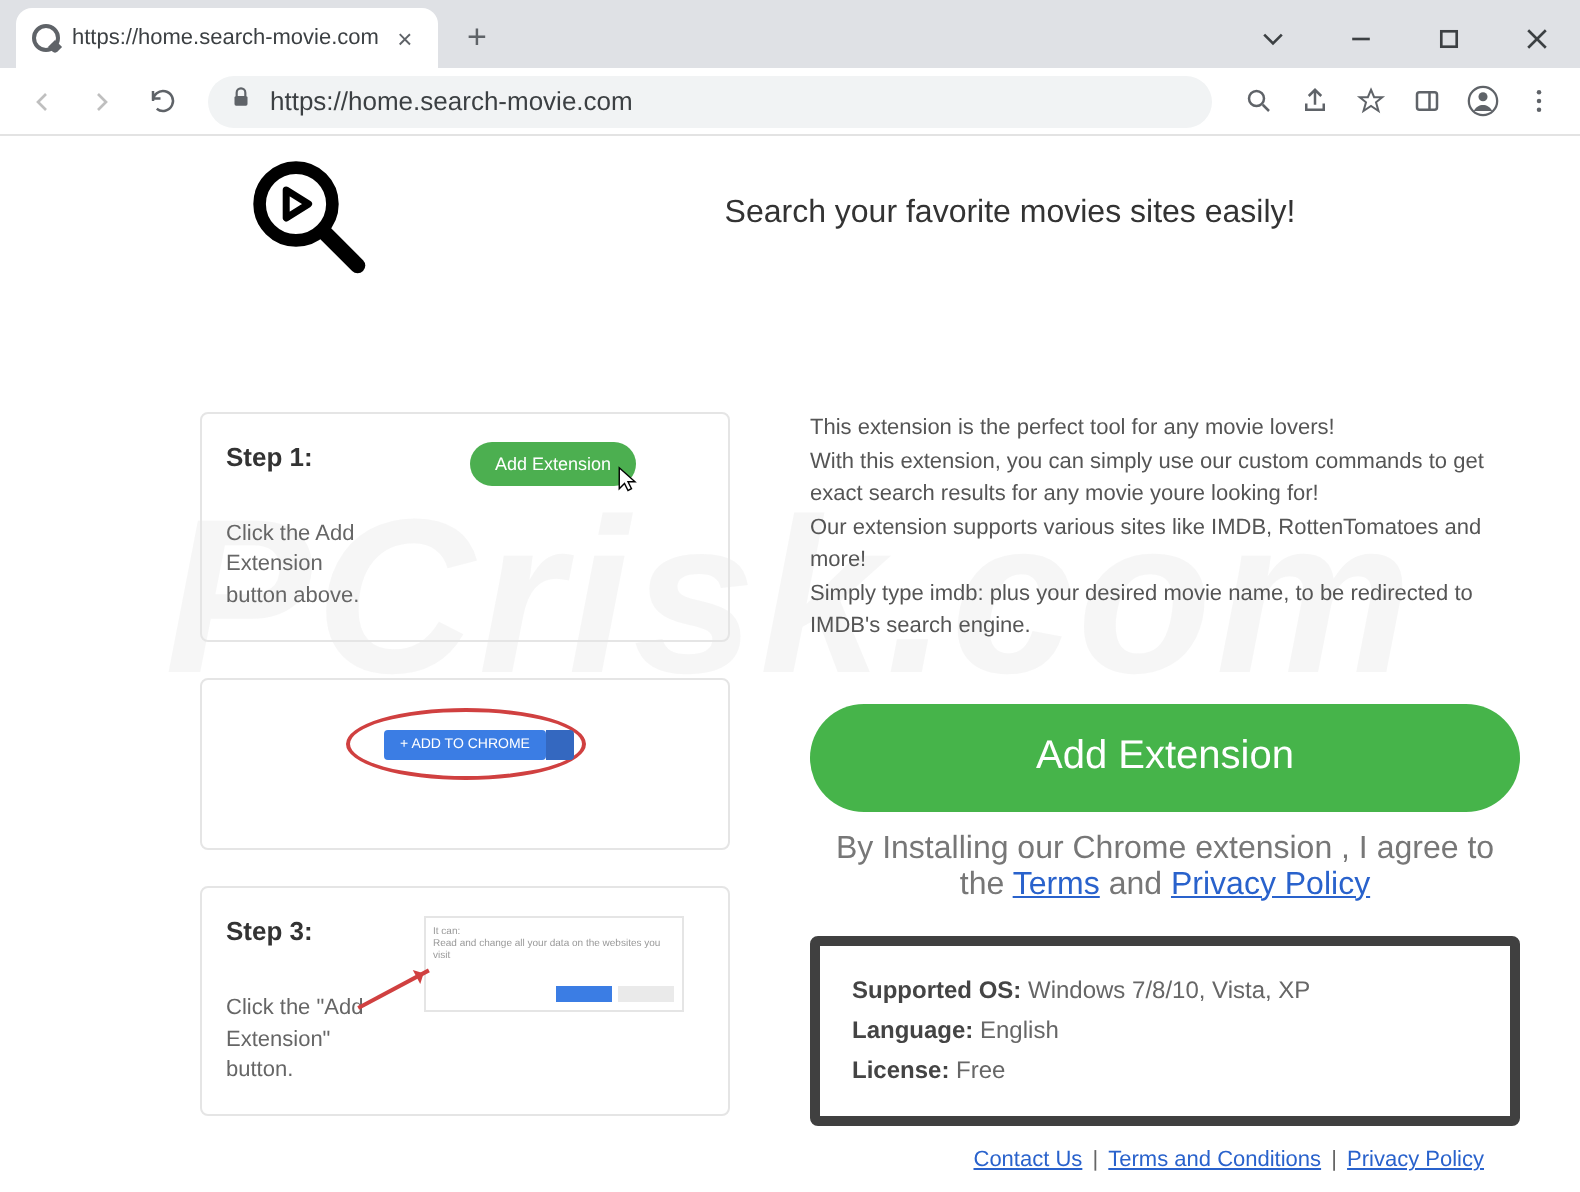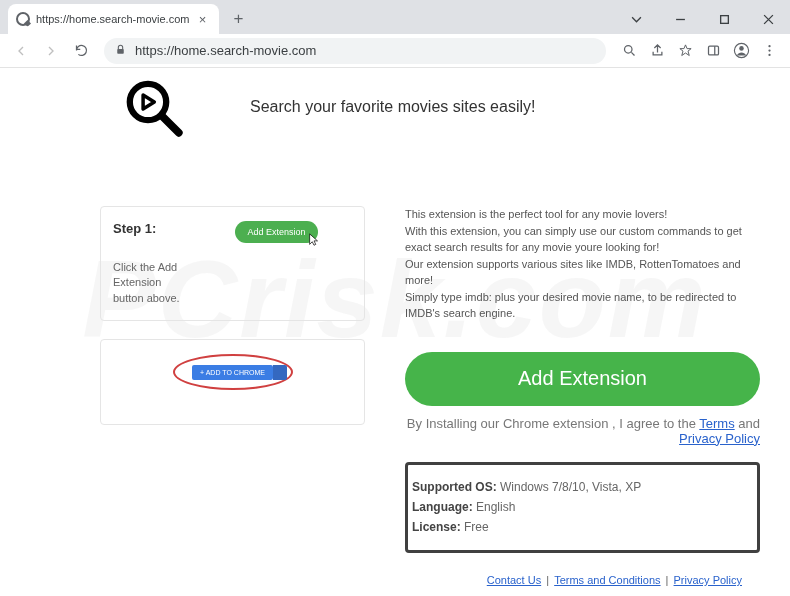--- a/index.html
+++ b/index.html
@@ -23,21 +23,21 @@
 .addrbar { height: 34px; background: #fff; border-bottom: 1px solid #e3e3e3; display: flex; align-items: center; padding: 0 8px; gap: 4px; }
 .navbtn { width: 26px; height: 26px; display: flex; align-items: center; justify-content: center; color: #5f6368; border-radius: 50%; }
 .navbtn.dis { color: #bfbfbf; }
 .urlbox { flex: 1; height: 26px; background: #f1f3f4; border-radius: 13px; display: flex; align-items: center; padap: 0 10px; padding: 0 10px; gap: 8px; margin: 0 6px; }
 .urlbox input { border: none; background: transparent; outline: none; font-size: 13px; color: #3c4043; flex: 1; pointer-events: none; }
 .lock { color: #5f6368; }
 .rbtns { display: flex; gap: 2px; }
 
 .page { padding: 10px 30px 0 100px; position: relative; z-index: 1; }
 .logo { position: absolute; left: 120px; top: 6px; }
-.headline { text-align: left; font-size: 16px; color: #333; margin-left: 150px; padding-top: 20px; font-weight: 400; }
+.headline { text-align: center; font-size: 16px; color: #333; margin-left: 150px; padding-top: 20px; font-weight: 400; }
 
 .columns { display: flex; gap: 40px; margin-top: 90px; }
 .left { width: 265px; display: flex; flex-direction: column; gap: 18px; }
 .card { border: 1px solid #e5e5e5; border-radius: 4px; padding: 14px 12px; display: flex; gap: 10px; align-items: flex-start; min-height: 86px; }
 .card-txt { width: 78px; flex-shrink: 0; }
 .card-txt h4 { font-size: 13px; color: #333; margin-bottom: 6px; }
 .card-txt p { font-size: 11px; color: #666; line-height: 1.4; margin-top: 24px; }
 .card-img { flex: 1; display: flex; align-items: center; justify-content: center; }
 
 .pill-green { background: #4caf50; color: #fff; border-radius: 14px; font-size: 9px; padding: 6px 12px; display: inline-block; position: relative; }
@@ -52,23 +52,23 @@
 .dialog-mock .dtext { font-size: 5px; color: #999; }
 .dialog-mock .dbtns { position: absolute; bottom: 4px; right: 4px; display: flex; gap: 3px; }
 .dialog-mock .dbtn { width: 28px; height: 8px; background: #eaeaea; font-size: 5px; }
 .dialog-mock .dbtn.pri { background: #3b7de4; }
 .arrow-red { position: absolute; left: -22px; bottom: 2px; width: 40px; height: 1.5px; background: #d04040; transform: rotate(-28deg); transform-origin: left; }
 .arrow-red::after { content: ''; position: absolute; right: -1px; top: -3px; border: 4px solid transparent; border-left-color: #d04040; }
 
 .right { flex: 1; }
 .para { font-size: 11px; color: #555; text-align: left; line-height: 1.5; margin-bottom: 30px; }
 .big-btn { background: #46b44a; color: #fff; font-size: 20px; border-radius: 28px; height: 54px; display: flex; align-items: center; justify-content: center; cursor: pointer; margin-bottom: 10px; }
-.agree { font-size: 13px; color: #777; text-align: right; margin-bottom: 16px; }
+.agree { font-size: 16px; color: #777; text-align: center; margin-bottom: 16px; }
 .agree a { color: #2962cc; text-decoration: underline; }
-.infobox { border: 3px solid #404040; border-radius: 4px; padding: 12px 4px; font-size: 12px; color: #666; line-height: 1.7; }
+.infobox { border: 5px solid #404040; border-radius: 4px; padding: 12px 16px; font-size: 12px; color: #666; line-height: 1.7; }
 .infobox b { color: #444; font-weight: 600; }
 
 .footer { position: absolute; bottom: 10px; right: 46px; font-size: 11px; z-index: 2; }
 .footer a { color: #2962cc; text-decoration: underline; margin: 0 2px; }
 .footer span { color: #666; }
 </style>
 </head>
 <body>
 
 <div class="watermark">
@@ -201,20 +201,36 @@
       <div class="card">
         <div class="card-img">
           <div class="bluebox">
             <div class="circle-red">
               <span class="chrome-btn">+  ADD TO CHROME</span>
             </div>
           </div>
         </div>
       </div>
 
+      <div class="card">
+        <div class="card-txt">
+          <h4>Step 3:</h4>
+          <p>Click the "Add Extension" button.</p>
+        </div>
+        <div class="card-img" style="position:relative">
+          <div class="dialog-mock">
+            <div class="dtext">It can:<br>Read and change all your data on the websites you visit</div>
+            <div class="dbtns">
+                <div class="dbtn pri"></div>
+                <div class="dbtn"></div>
+              </div>
+          </div>
+          <div class="arrow-red"></div>
+        </div>
+      </div>
     </div>
 
     <div class="right">
       <div class="para" style="white-space:pre-line">This extension is the perfect tool for any movie lovers!
 With this extension, you can simply use our custom commands to get exact search results for any movie youre looking for!
 Our extension supports various sites like IMDB, RottenTomatoes and more!
 Simply type imdb: plus your desired movie name, to be redirected to IMDB's search engine.</div>
       <div class="big-btn">Add Extension</div>
       <div class="agree">
         <span>By Installing our Chrome extension , I agree to the </span><a href="#">Terms</a><span> and </span><a href="#">Privacy Policy</a>

